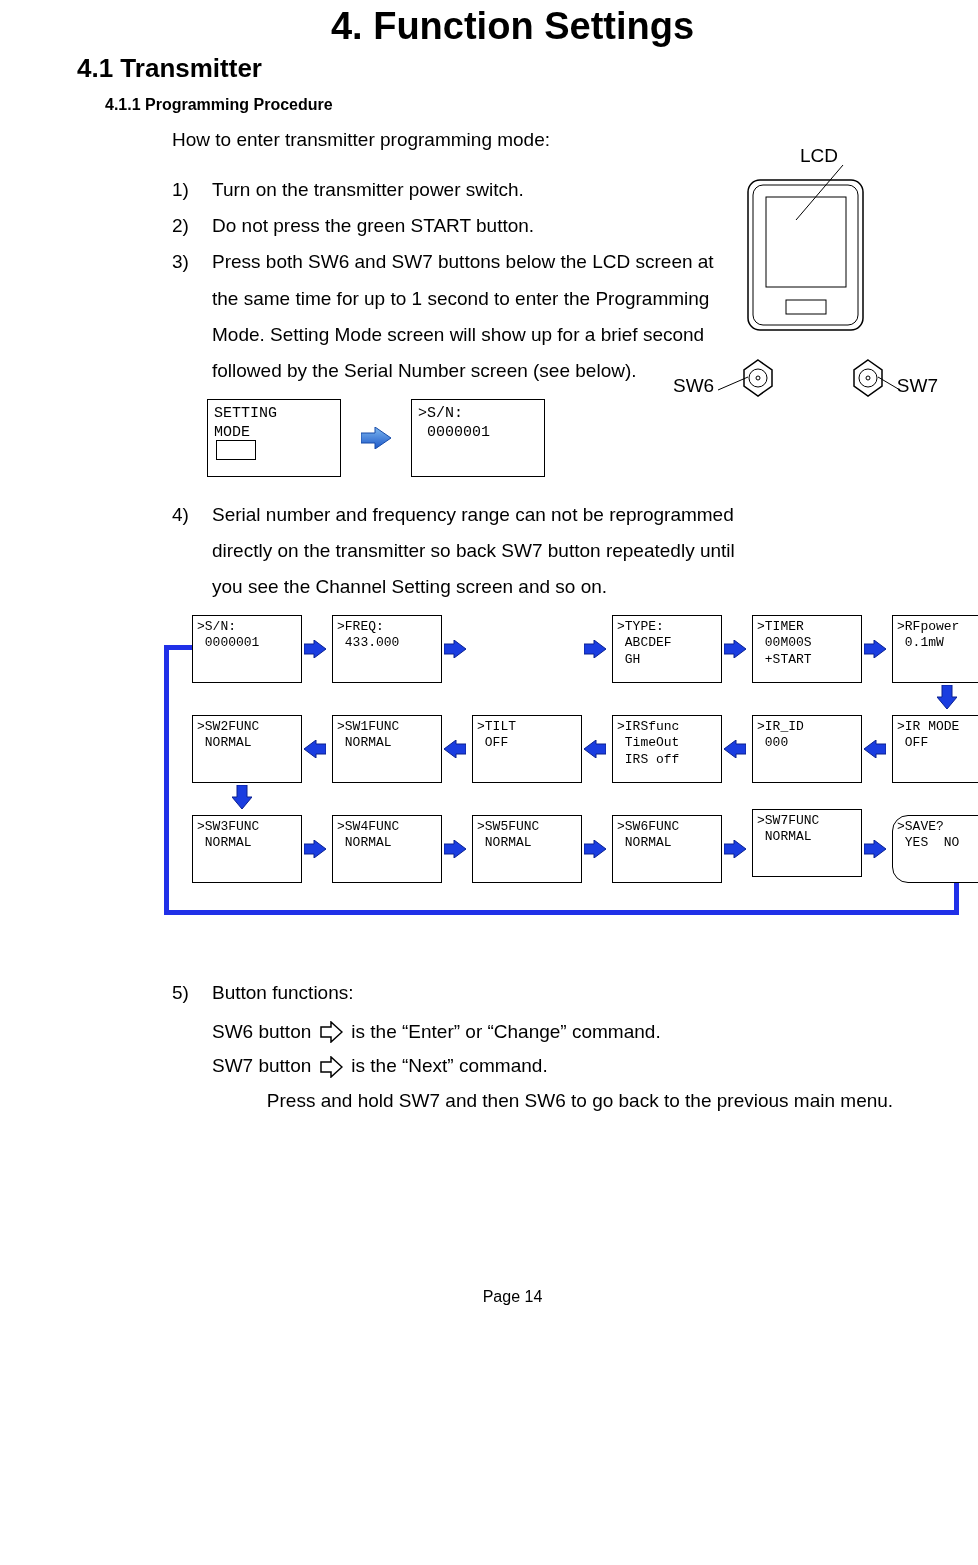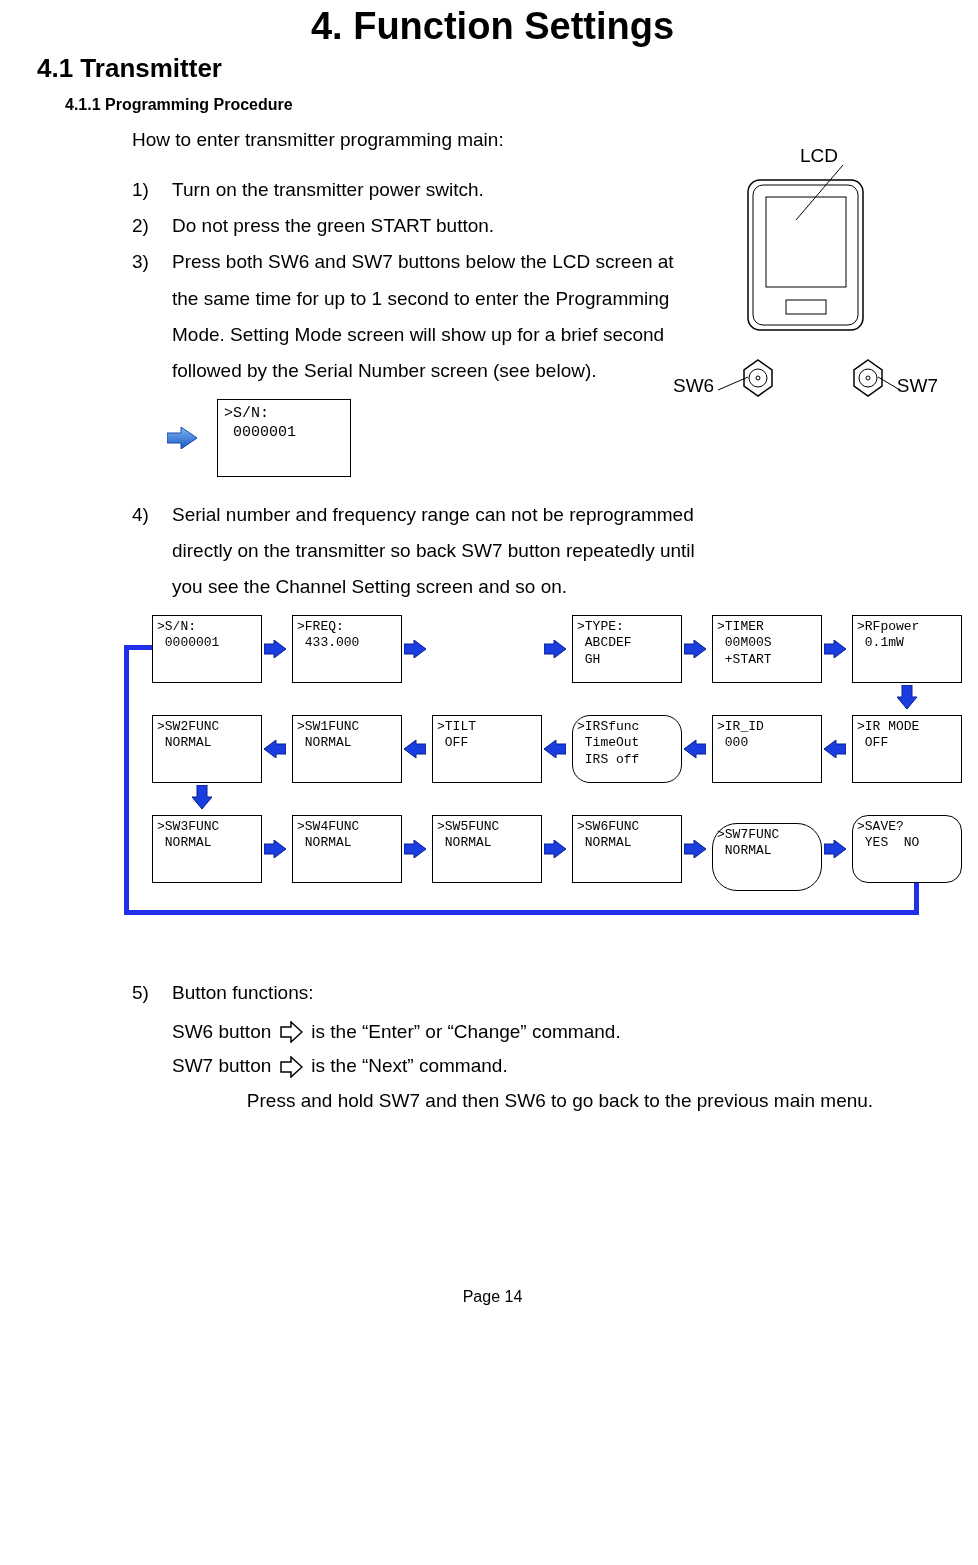--- a/index.html
+++ b/index.html
@@ -6,20 +6,21 @@
     margin: 0;
     padding: 0;
     font-family: Arial, Helvetica, sans-serif;
     color: #000;
     background: #fff;
     width: 978px;
   }
   .page {
     padding: 0 30px 40px 37px;
     position: relative;
+    margin-left: 40px;
   }
   h1.chapter {
     font-size: 38px;
     font-weight: bold;
     text-align: center;
     margin: 5px 0 5px 0;
   }
   h2.sec {
     font-size: 26px;
     font-weight: bold;
@@ -196,38 +197,40 @@
 
       <g transform="translate(170,215)">
         <polygon points="20,0 34,10 34,26 20,36 6,26 6,10" fill="none" stroke="#000" stroke-width="1.5"></polygon>
         <circle cx="20" cy="18" r="9" fill="none" stroke="#000" stroke-width="1"></circle>
         <circle cx="20" cy="18" r="2" fill="none" stroke="#000" stroke-width="1"></circle>
       </g>
       <line x1="222" y1="245" x2="200" y2="232" stroke="#000" stroke-width="1"></line>
     </svg>
   </div>
 
-  <p class="para">How to enter transmitter programming main:</p>
+  <p class="para">How to enter transmitter programming mode:</p>
 
   <ol class="steps">
     <li>
       <span class="num">1)</span>
       <span class="txt">Turn on the transmitter power switch.</span>
     </li>
     <li>
       <span class="num">2)</span>
       <span class="txt">Do not press the green START button.</span>
     </li>
     <li>
       <span class="num">3)</span>
       <span class="txt">Press both SW6 and SW7 buttons below the LCD screen at the same time for up to 1 second to enter the Programming Mode. Setting Mode screen will show up for a brief second followed by the Serial Number screen (see below).</span>
     </li>
   </ol>
 
   <div class="screen-seq">
+    <div class="lcd-box small-cursor">SETTING
+MODE</div>
     <svg class="arrow-icon" viewBox="0 0 30 22">
       <defs>
         <linearGradient id="g1" x1="0" y1="0" x2="0" y2="1">
           <stop offset="0" stop-color="#7fb8ef"></stop>
             <stop offset="1" stop-color="#1a56c8"></stop>
         </linearGradient>
       </defs>
       <polygon points="0,6 14,6 14,0 30,11 14,22 14,16 0,16" fill="url(#g1)" stroke="#164aa8" stroke-width="1"></polygon>
     </svg>
     <div class="lcd-box">&gt;S/N:
@@ -260,37 +263,37 @@
  +START</div>
     <div class="flow-box" style="left:720px; top:0;">&gt;RFpower
  0.1mW</div>
 
     <div class="flow-box" style="left:20px;  top:100px;">&gt;SW2FUNC
  NORMAL</div>
     <div class="flow-box" style="left:160px; top:100px;">&gt;SW1FUNC
  NORMAL</div>
     <div class="flow-box" style="left:300px; top:100px;font-family:Liberation Mono, monospace;">&gt;TILT
  OFF</div>
-    <div class="flow-box" style="left:440px; top:100px;border-radius:18px;">&gt;IRSfunc
+    <div class="flow-box" style="left:440px; top:100px;">&gt;IRSfunc
  TimeOut
  IRS off</div>
     <div class="flow-box" style="left:580px; top:100px;">&gt;IR_ID
  000</div>
     <div class="flow-box" style="left:720px; top:100px;">&gt;IR MODE
  OFF</div>
 
     <div class="flow-box" style="left:20px;  top:200px;">&gt;SW3FUNC
  NORMAL</div>
     <div class="flow-box" style="left:160px; top:200px;">&gt;SW4FUNC
  NORMAL</div>
     <div class="flow-box" style="left:300px; top:200px;">&gt;SW5FUNC
  NORMAL</div>
     <div class="flow-box" style="left:440px; top:200px;">&gt;SW6FUNC
  NORMAL</div>
-    <div class="flow-box" style="left:580px; top:208px;border-radius:25px;">&gt;SW7FUNC
+    <div class="flow-box" style="left:580px; top:194px;">&gt;SW7FUNC
  NORMAL</div>
     <div class="flow-box" style="left:720px; top:200px;border-radius:16px;">&gt;SAVE?
  YES  NO</div>
 
     <svg class="flow-arrow ar" style="left:132px; top:25px;" viewBox="0 0 22 18">
         <polygon points="0,4 10,4 10,0 22,9 10,18 10,14 0,14" fill="#1a3de0" stroke="#0a2090"></polygon>
       </svg>
     <svg class="flow-arrow ar" style="left:272px; top:25px;" viewBox="0 0 22 18">
         <polygon points="0,4 10,4 10,0 22,9 10,18 10,14 0,14" fill="#1a3de0" stroke="#0a2090"></polygon>
       </svg>

